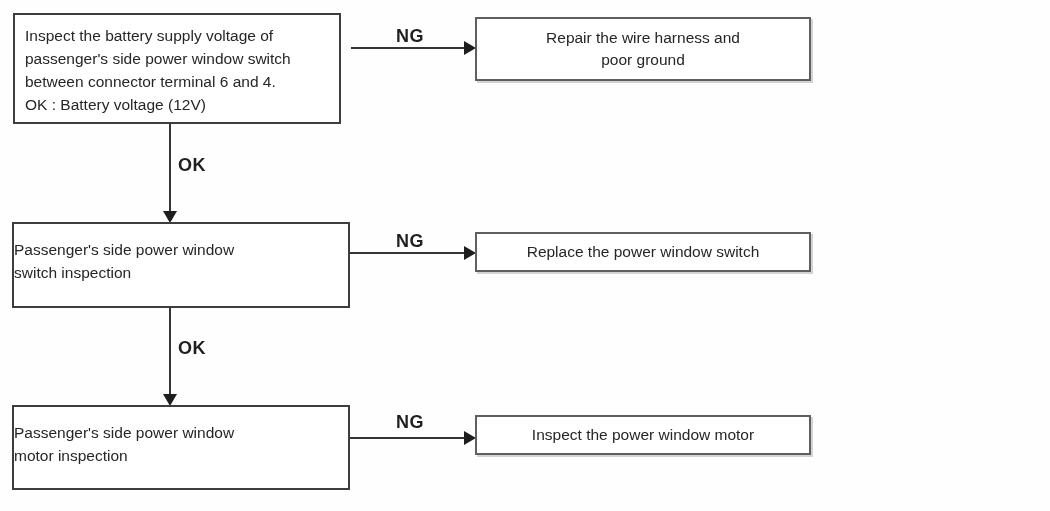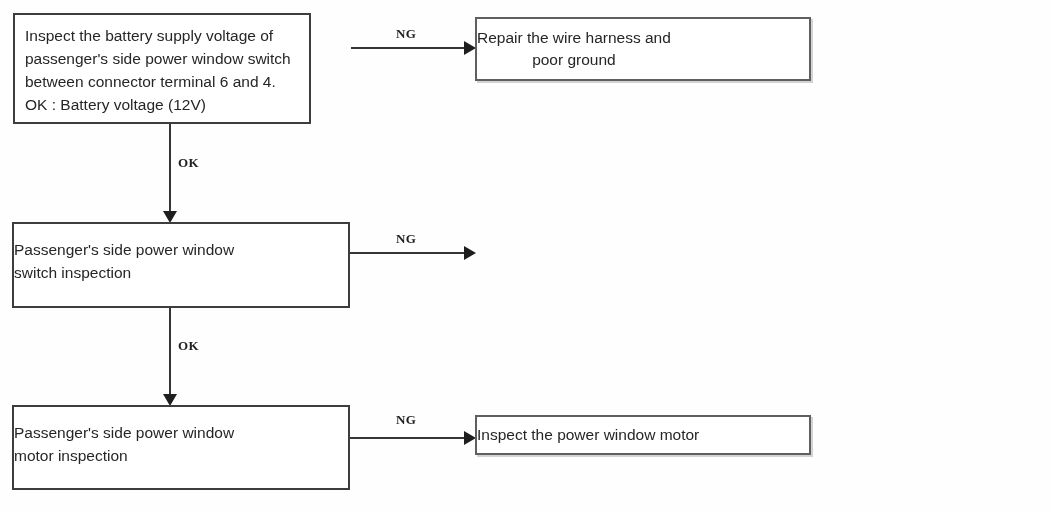--- a/index.html
+++ b/index.html
@@ -19,28 +19,29 @@
     position: absolute;
     box-sizing: border-box;
     background: #ffffff;
     border: 2px solid #3d3d3d;
   }
   .box.result {
     border: 2px solid #5f5f5f;
     box-shadow: 2px 2px 0 rgba(160,160,160,0.45);
     display: flex;
     align-items: center;
+    justify-content: center;
   }
   .step-text {
     font-size: 15.5px;
     line-height: 23px;
     color: #262626;
     white-space: pre-line;
   }
-  .b1 { left: 13px; top: 13px; width: 298px; height: 111px; }
+  .b1 { left: 13px; top: 13px; width: 328px; height: 111px; }
   .b1 .step-text { padding: 9px 10px 0 10px; text-align: left; }
   .b2 { left: 12px; top: 222px; width: 338px; height: 86px; }
   .b3 { left: 12px; top: 405px; width: 338px; height: 85px; }
   .b2 .step-text, .b3 .step-text { padding-top: 14px; text-align: left; }
   .r1 { left: 475px; top: 17px;  width: 336px; height: 64px; }
   .r2 { left: 475px; top: 232px; width: 336px; height: 40px; }
   .r3 { left: 475px; top: 415px; width: 336px; height: 40px; }
   .result .step-text { line-height: 22px; text-align: center; padding: 0; }
 
   .hline {
@@ -75,24 +76,23 @@
     border-left: 7px solid transparent;
     border-right: 7px solid transparent;
     border-top: 12px solid #1e1e1e;
   }
   .ad1 { left: 163px; top: 211px; }
   .ad2 { left: 163px; top: 394px; }
 
   .lbl {
     position: absolute;
     font-weight: bold;
-    font-size: 13px;
+    font-size: 18px;
     letter-spacing: 0.4px;
     color: #1f1f1f;
-    font-family: Liberation Serif, serif;
   }
   .ng1 { left: 396px; top: 26px; }
   .ng2 { left: 396px; top: 231px; }
   .ng3 { left: 396px; top: 412px; }
   .ok1 { left: 178px; top: 155px; }
   .ok2 { left: 178px; top: 338px; }
 </style>
 </head>
 <body>
 
@@ -116,20 +116,23 @@
   <div class="arrow-down ad1"></div>
   <div class="lbl ok1">OK</div>
 
   <div class="box b2">
     <div class="step-text">Passenger's side power window
 switch inspection</div>
   </div>
   <div class="hline a2"></div>
   <div class="arrow-right ar2"></div>
   <div class="lbl ng2">NG</div>
+  <div class="box result r2">
+    <div class="step-text">Replace the power window switch</div>
+  </div>
 
   <div class="vline v2"></div>
   <div class="arrow-down ad2"></div>
   <div class="lbl ok2">OK</div>
 
   <div class="box b3">
     <div class="step-text">Passenger's side power window
 motor inspection</div>
   </div>
   <div class="hline a3"></div>

